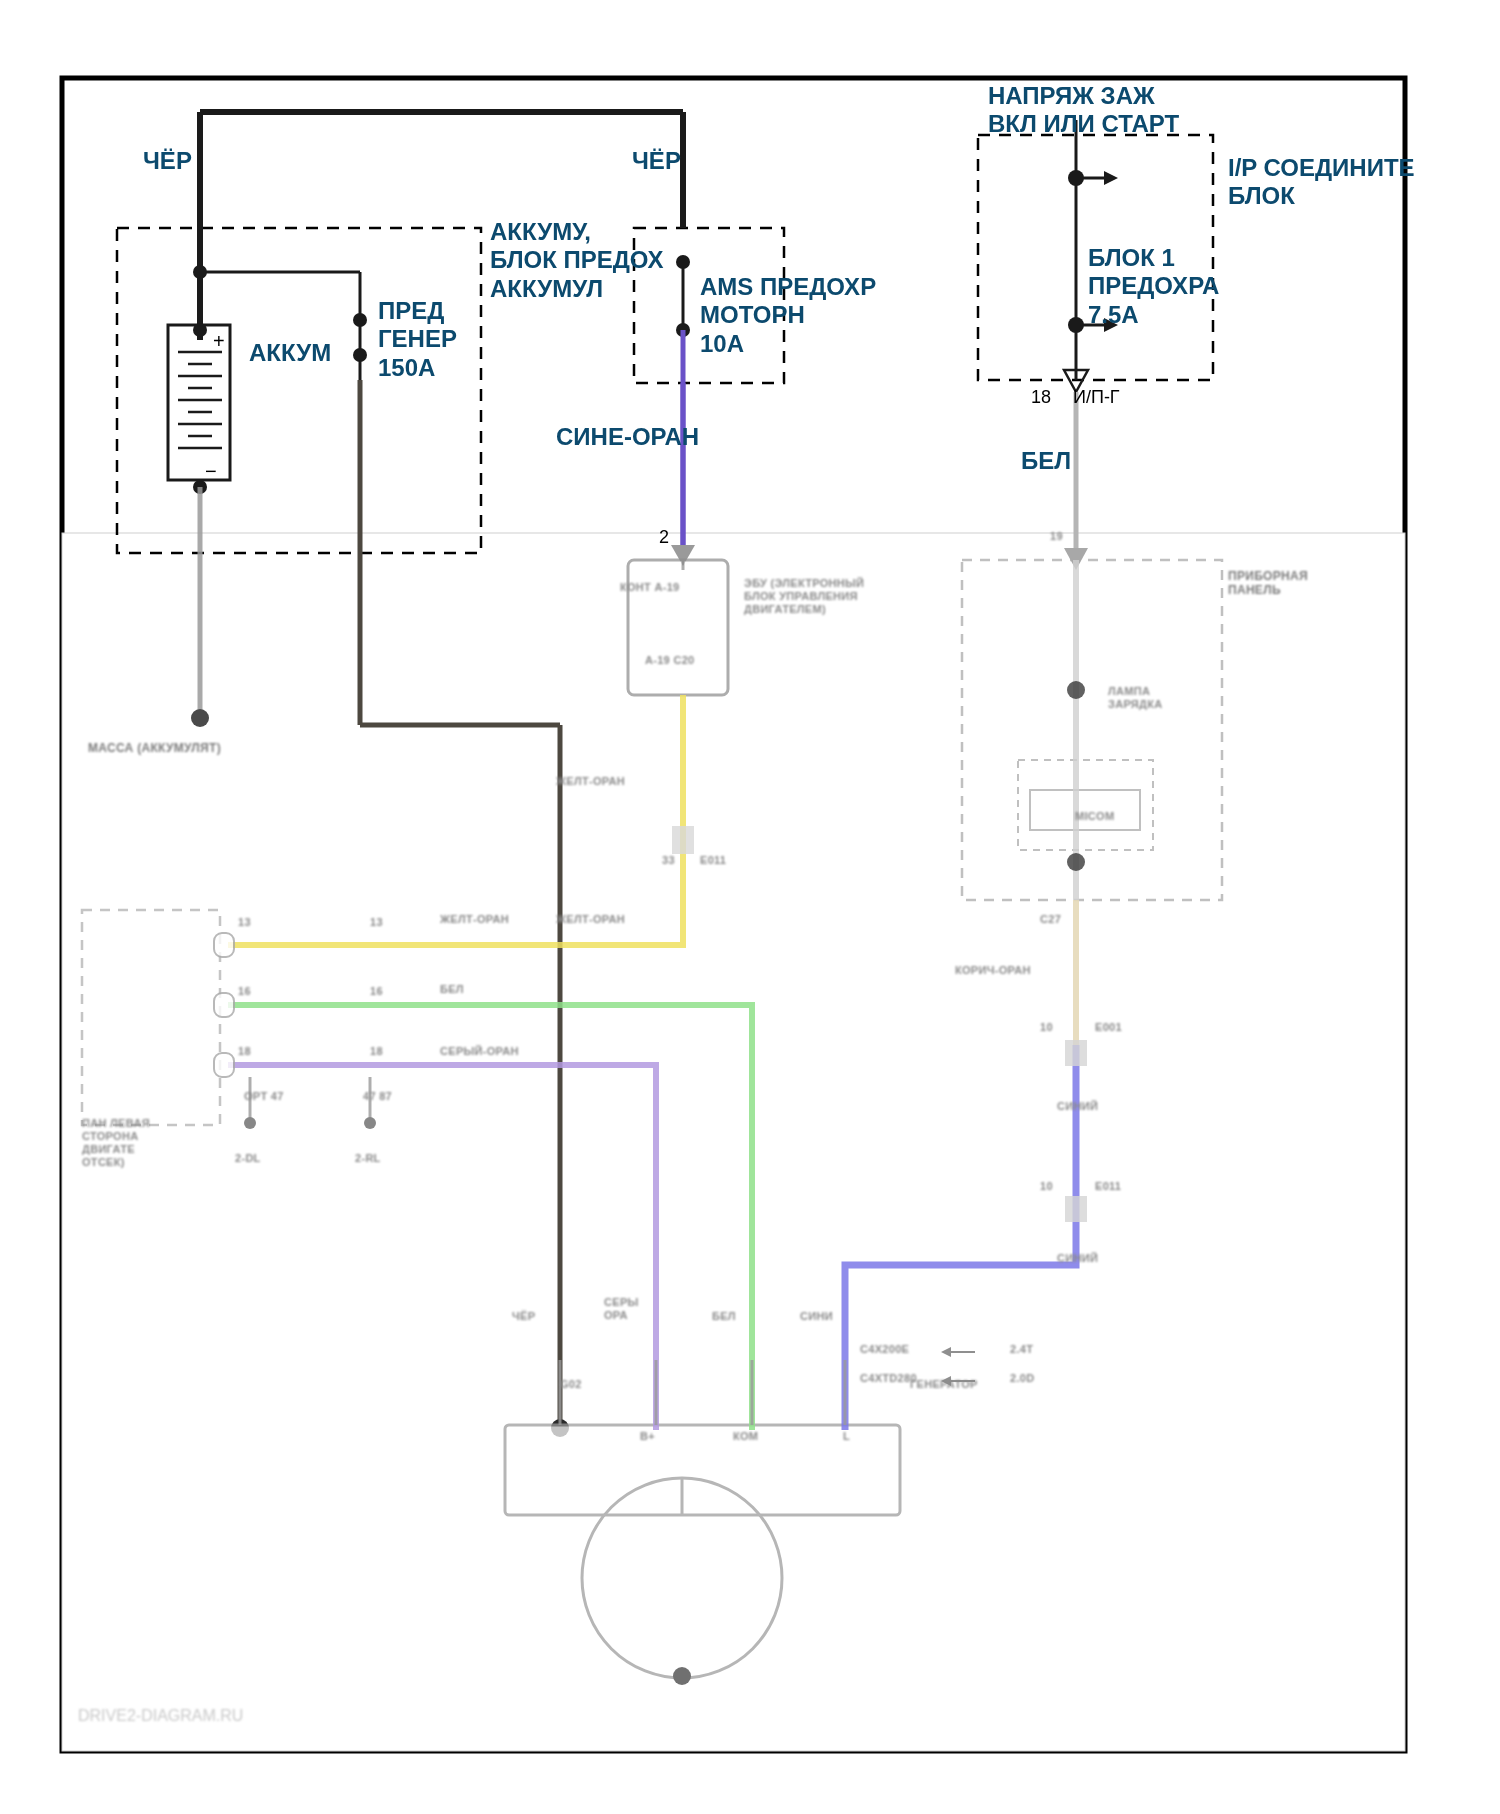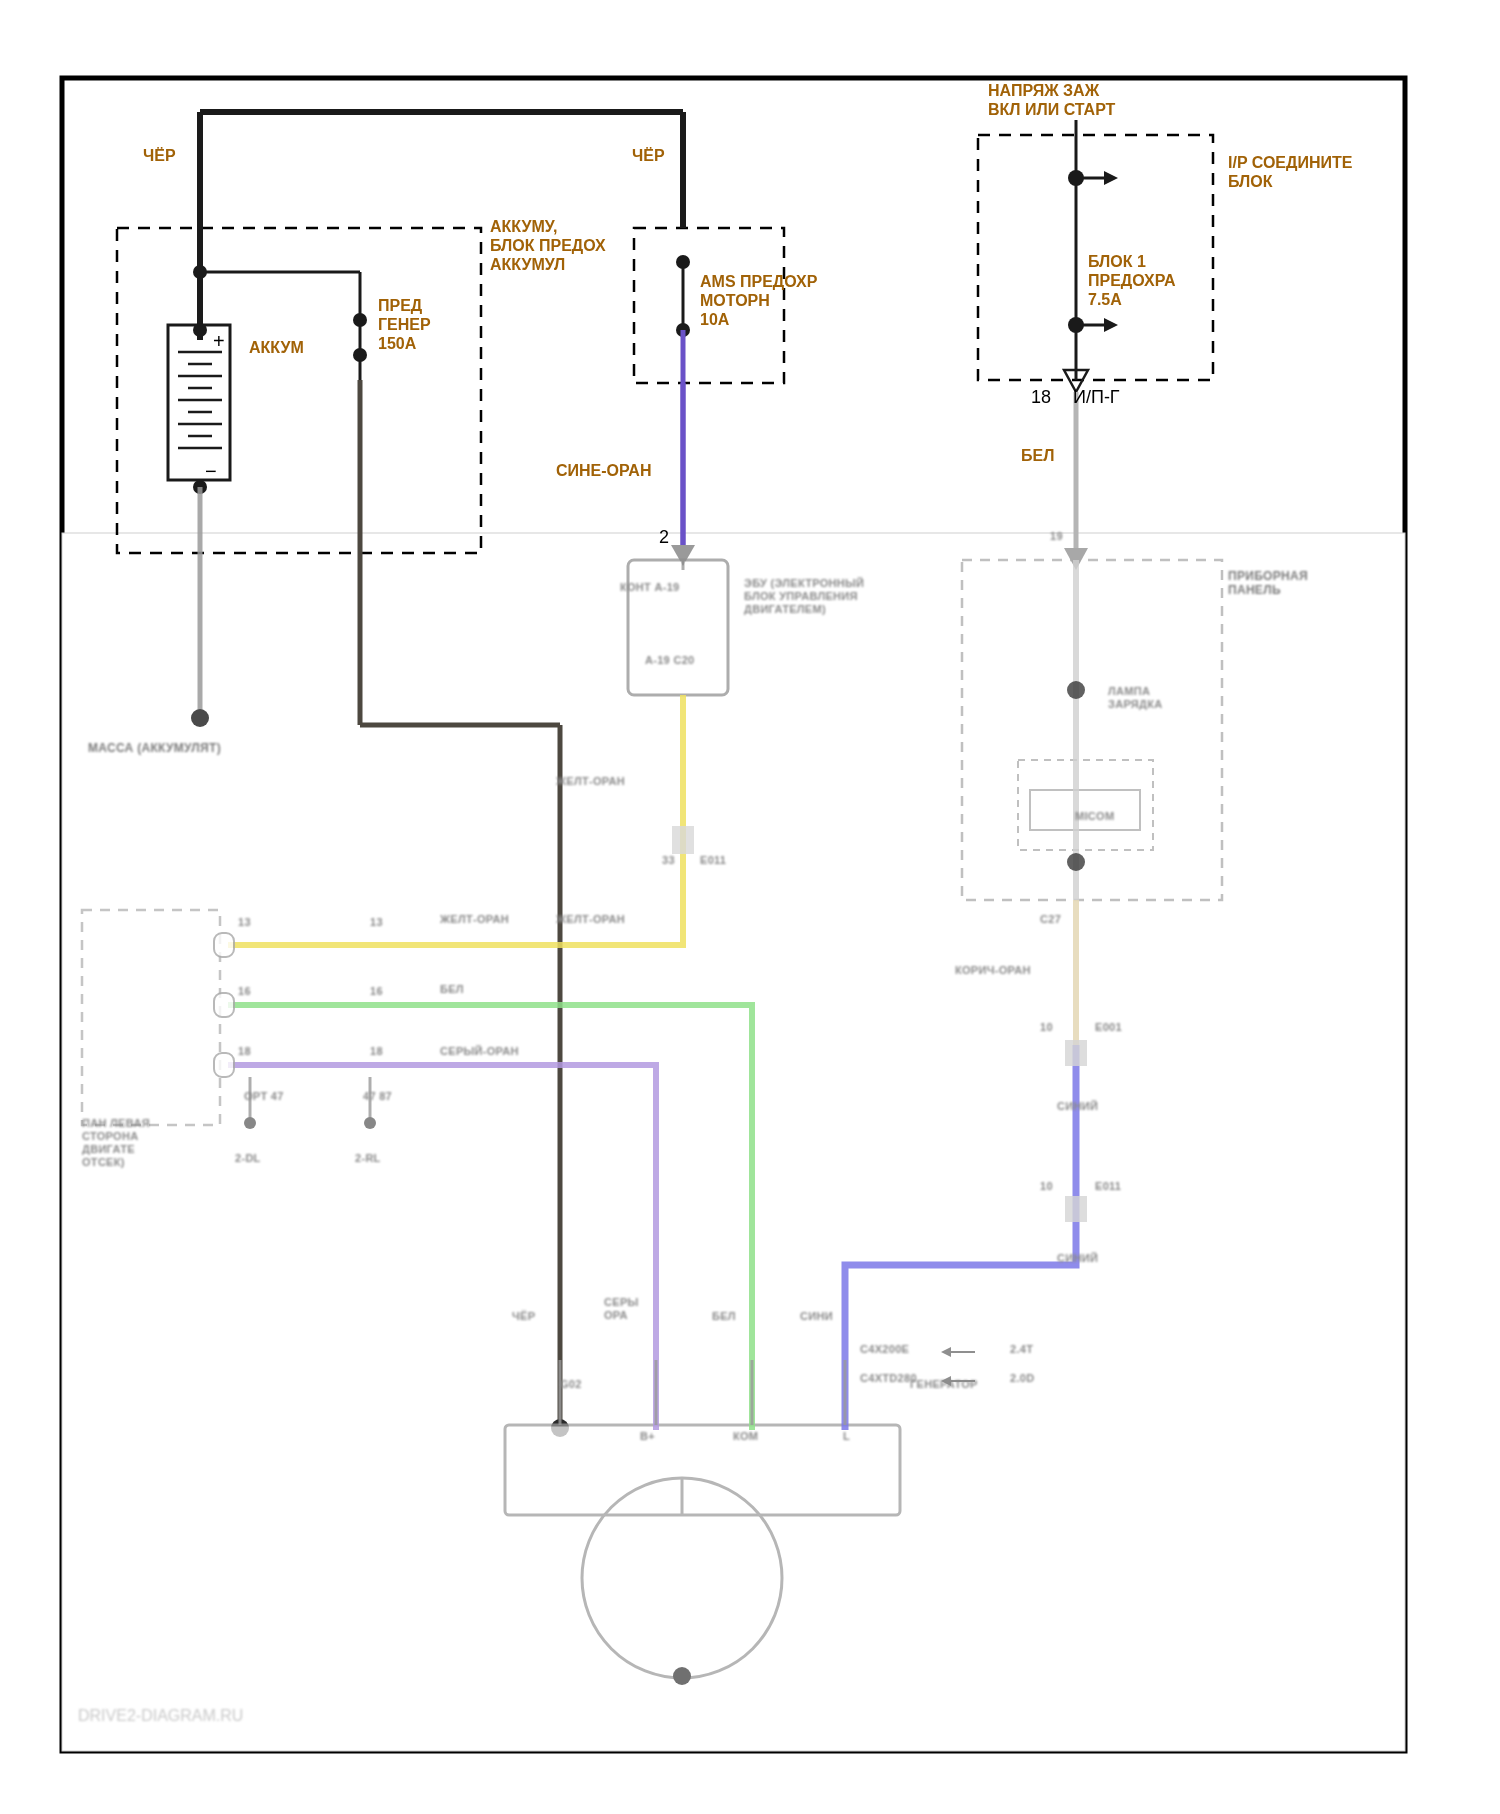--- a/index.html
+++ b/index.html
@@ -1,19 +1,19 @@
 <!DOCTYPE html>
 <html><head>
 <meta charset="utf-8">
 <style>
   html,body{margin:0;padding:0;background:#ffffff;}
   body{width:1500px;height:1814px;font-family:"Liberation Sans",sans-serif;}
   #stage{position:relative;width:1500px;height:1814px;overflow:hidden;background:#fff;}
   .lbl{position:absolute;font-family:"Liberation Sans",sans-serif;white-space:pre;line-height:1.18;}
-  .sharp{color:#a16207;font-size:16px;font-weight:600;}
+  .sharp{color:#0c4a6e;font-size:24px;font-weight:600;}
   .sharp-sm{color:#000000;font-size:18px;font-weight:400;}
   .blur{color:#7a7a7a;font-size:12px;filter:blur(1.1px);font-weight:600;letter-spacing:.3px;}
   .blur2{color:#8a8a8a;font-size:11px;filter:blur(1.3px);font-weight:600;letter-spacing:.3px;}
   .wm{color:#c9c9c9;font-size:16px;filter:blur(.8px);}
   svg{position:absolute;left:0;top:0;}
 </style>
 </head>
 <body>
 
 <div id="stage">
@@ -158,25 +158,25 @@
 АККУМУЛ</div>
   <div class="lbl sharp" style="left:225px; top:339px;margin-left:24px;">АККУМ</div>
   <div class="lbl sharp" style="left:378px; top:297px;">ПРЕД
 ГЕНЕР
 150А</div>
 
   <div class="lbl sharp" style="left:700px; top:273px;">AMS ПРЕДОХР
 МОТОРН
 10А</div>
 
-  <div class="lbl sharp" style="left:1088px; top:253px;">БЛОК 1
+  <div class="lbl sharp" style="left:1088px; top:244px;">БЛОК 1
 ПРЕДОХРА
 7.5А</div>
 
-  <div class="lbl sharp" style="left:556px; top:462px;">СИНЕ-ОРАН</div>
+  <div class="lbl sharp" style="left:556px; top:423px;">СИНЕ-ОРАН</div>
   <div class="lbl sharp" style="left:1021px; top:447px;">БЕЛ</div>
 
   <div class="lbl sharp-sm" style="left:659px; top:527px;">2</div>
   <div class="lbl sharp-sm" style="left:1031px; top:387px;">18</div>
   <div class="lbl sharp-sm" style="left:1073px; top:387px;">И/П-Г</div>
   <div class="lbl blur2" style="left:1050px; top:530px;">19</div>
 
   <div class="lbl blur" style="left:88px;  top:741px;">МАССА (АККУМУЛЯТ)</div>
   <div class="lbl blur2" style="left:744px; top:577px;">ЭБУ (ЭЛЕКТРОННЫЙ
 БЛОК УПРАВЛЕНИЯ

